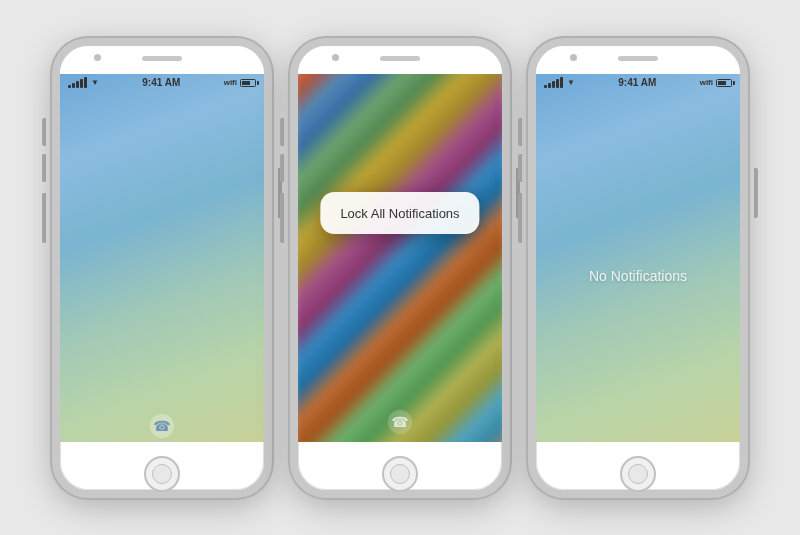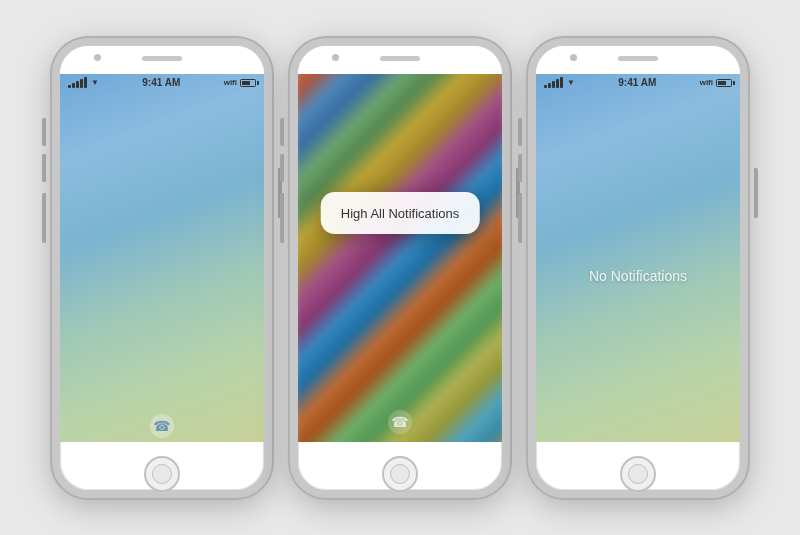--- a/index.html
+++ b/index.html
@@ -523,21 +523,21 @@
   <div class="phone-side-btn-right"></div>
   <div class="phone-frame">
     <div class="phone-top-bar">
       <div class="phone-camera"></div>
       <div class="phone-speaker"></div>
     </div>
     <div class="phone-screen" style="margin-bottom:48px;">
       <div class="phone2-bg"></div>
       <div class="phone2-overlay"></div>
       <div class="clear-all-popup">
-        <span class="clear-all-text">High All Notifications</span>
+        <span class="clear-all-text">Lock All Notifications</span>
       </div>
       <div class="phone-call-icon" style="position:absolute; bottom:8px; left:50%; transform:translateX(-50%); width:24px; height:24px; background:rgba(255,255,255,0.2); border-radius:50%; display:flex; align-items:center; justify-content:center; color:rgba(255,255,255,0.7); font-size:14px; z-index:10;">☎</div>
     </div>
   </div>
   <div class="phone-home-btn">
     <div class="phone-home-btn-inner"></div>
   </div>
 </div>
 
 <div class="phone-wrapper">

